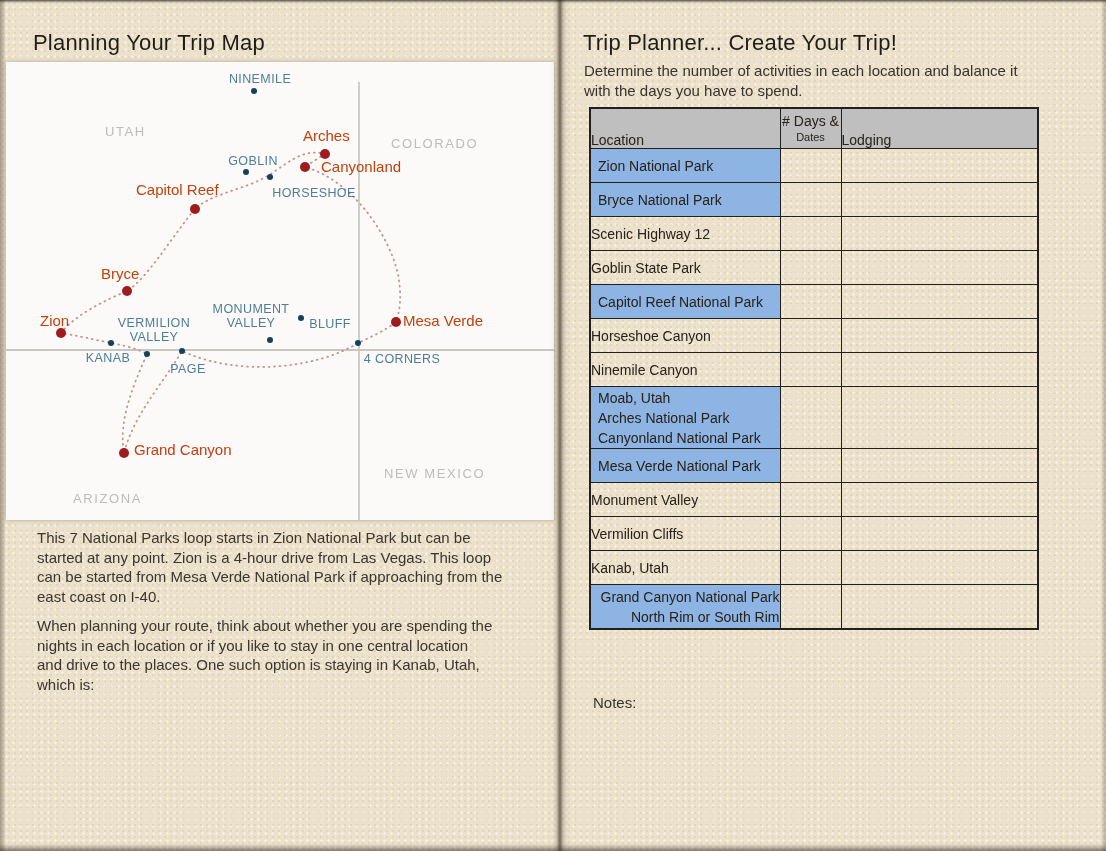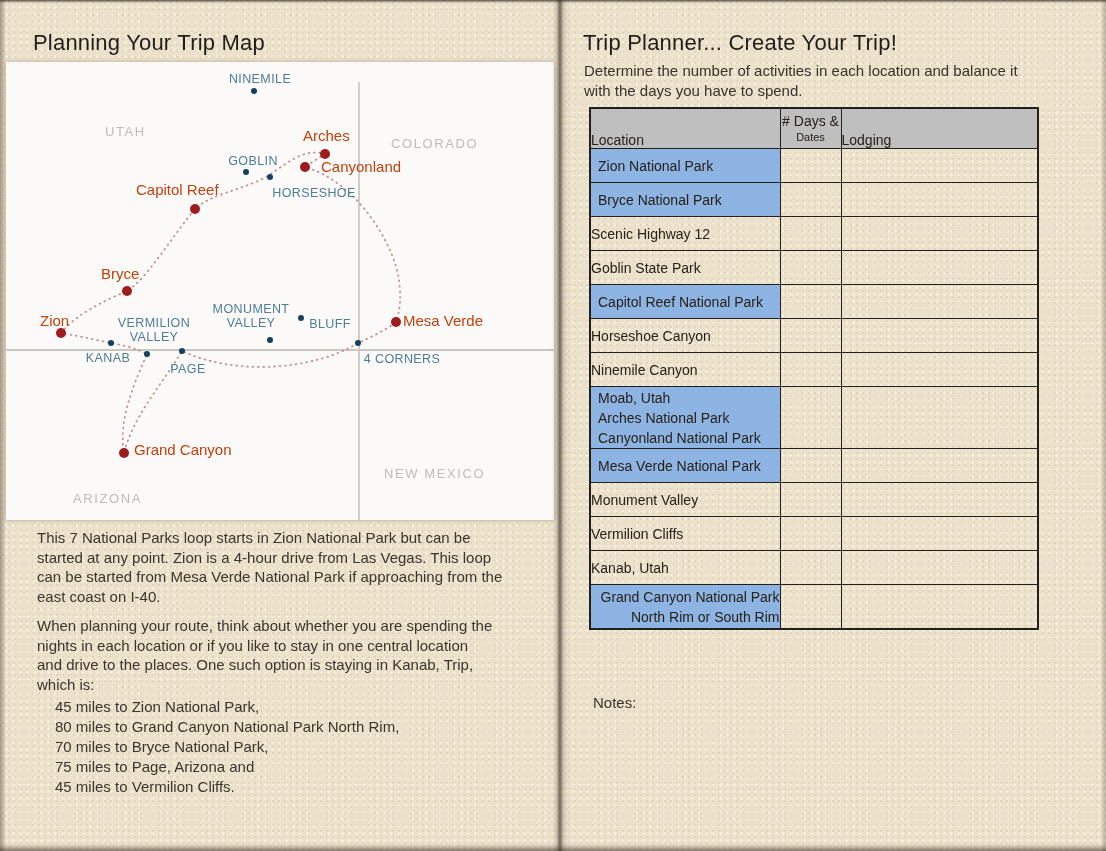--- a/index.html
+++ b/index.html
@@ -156,30 +156,23 @@
     <div class="dot dot-navy" style="left:295px;top:256px;"></div>
     <div class="dot dot-navy" style="left:352px;top:281px;"></div>
   </div>
 
   <div class="body-text" style="top:528px;">This 7 National Parks loop starts in Zion National Park but can be
 started at any point.  Zion is a 4-hour drive from Las Vegas. This loop
 can be started from Mesa Verde National Park if approaching from the
 east coast on I-40.</div>
   <div class="body-text" style="top:616px;">When planning your route, think about whether you are spending the
 nights in each location or if you like to stay in one central location
-and drive to the places.  One such option is staying in Kanab, Trip,
+and drive to the places.  One such option is staying in Kanab, Utah,
 which is:</div>
 
-  <div class="distances">
-    <div>45 miles to Zion National Park,</div>
-    <div>80 miles to Grand Canyon National Park North Rim,</div>
-    <div>70 miles to Bryce National Park,</div>
-    <div>75 miles to Page, Arizona and</div>
-    <div>45 miles to Vermilion Cliffs.</div>
-  </div>
 </div>
 
 <div class="page page-right">
   <div class="page-title" style="left:23px;top:30px;">Trip Planner... Create Your Trip!</div>
   <div class="subtitle">Determine the number of activities in each location and balance it
 with the days you have to spend.</div>
 
   <table class="planner">
     <colgroup>
         <col class="c-loc">

